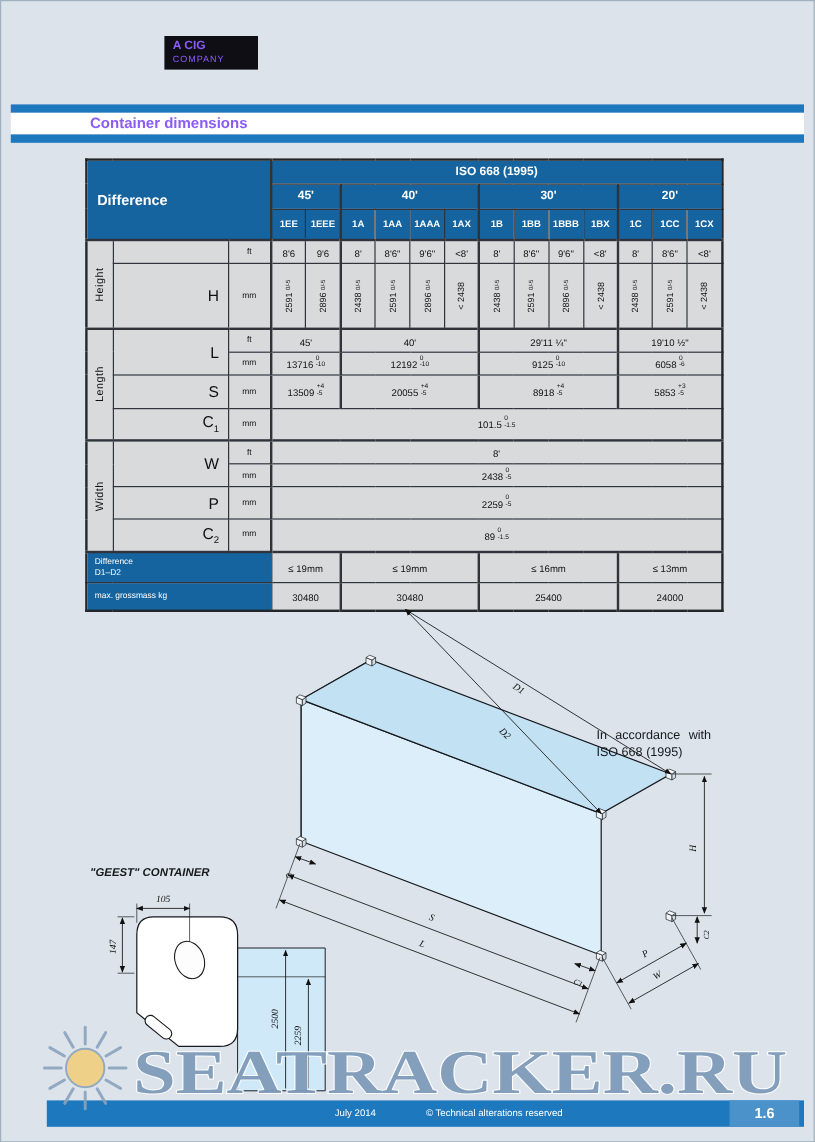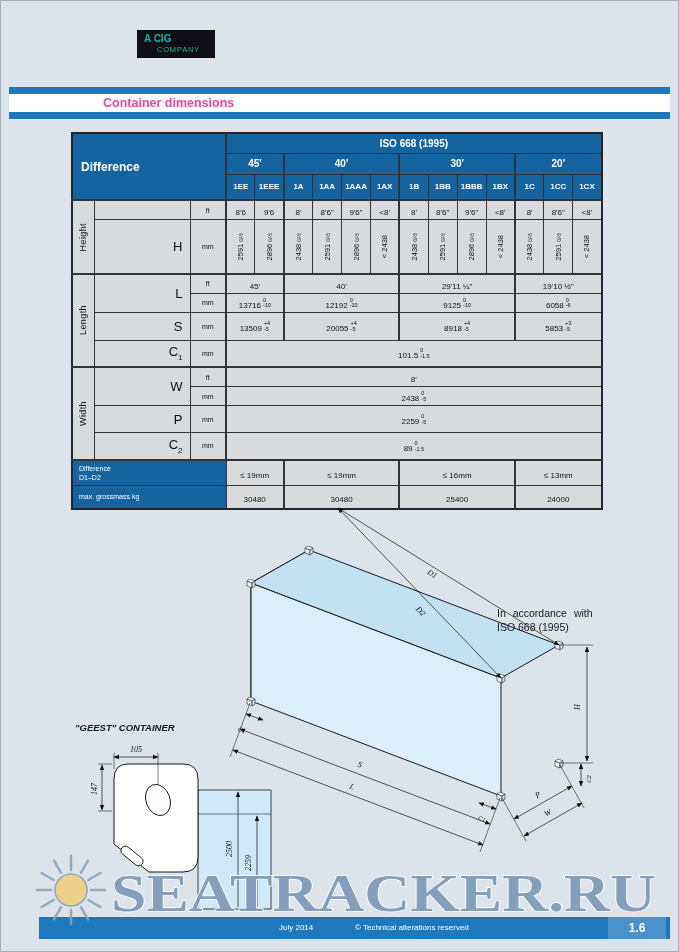--- a/index.html
+++ b/index.html
@@ -5,28 +5,28 @@
   html,body{margin:0;padding:0;background:#8a939c;}
   .page{position:relative;width:679px;height:952px;background:#dce3ea;overflow:hidden;
         font-family:"Liberation Sans",sans-serif;box-sizing:border-box;border:1px solid #9fb0bf;}
 
   
   .logo-blue{position:absolute;left:74px;top:26px;width:58px;height:48px;background:#1e72b8;
              display:flex;flex-direction:column;align-items:center;justify-content:center;gap:4px;}
   .logo-sec{color:#fff;font-weight:bold;font-size:20px;letter-spacing:1px;line-height:1;}
   .logo-bremen{color:#fff;font-weight:bold;font-size:7px;letter-spacing:2px;line-height:1;}
   .logo-black{position:absolute;left:136px;top:29px;width:78px;height:28px;background:#0e0e14;
-              color:#14b8a6;padding:3px 0 0 7px;box-sizing:border-box;}
+              color:#8b5cf6;padding:3px 0 0 7px;box-sizing:border-box;}
   .logo-cig1{font-size:10px;font-weight:bold;line-height:1.2;}
-  .logo-cig2{font-size:7.5px;letter-spacing:.8px;line-height:1.2;margin-left:13px;}
+  .logo-cig2{font-size:7.5px;letter-spacing:.8px;line-height:1.2;}
 
   .band{position:absolute;left:8px;right:8px;height:7px;background:#1e78be;}
   .band1{top:86px;} .band2{top:111px;}
   .title-strip{position:absolute;left:8px;right:8px;top:93px;height:18px;background:#ffffff;}
-  .title-strip span{display:block;padding-left:94px;line-height:18px;font-size:12.5px;font-weight:bold;color:#ec4899;}
+  .title-strip span{display:block;padding-left:66px;line-height:18px;font-size:12.5px;font-weight:bold;color:#8b5cf6;}
 
   
   #dim-table{position:absolute;left:70px;top:131px;width:531px;border-collapse:collapse;table-layout:fixed;
              border:2px solid #23272c;color:#111;}
   #dim-table td,#dim-table th{border:1px solid #30343a;padding:0;text-align:center;vertical-align:middle;overflow:hidden;}
   #dim-table th{background:#15649f;color:#fff;}
   #dim-table td{background:#d8dadc;}
   .desig{text-align:left !important;padding-left:8px !important;font-size:12px;border-right-width:2px !important;}
   .isoh{font-size:10px;}
   .size{font-size:10px;}

